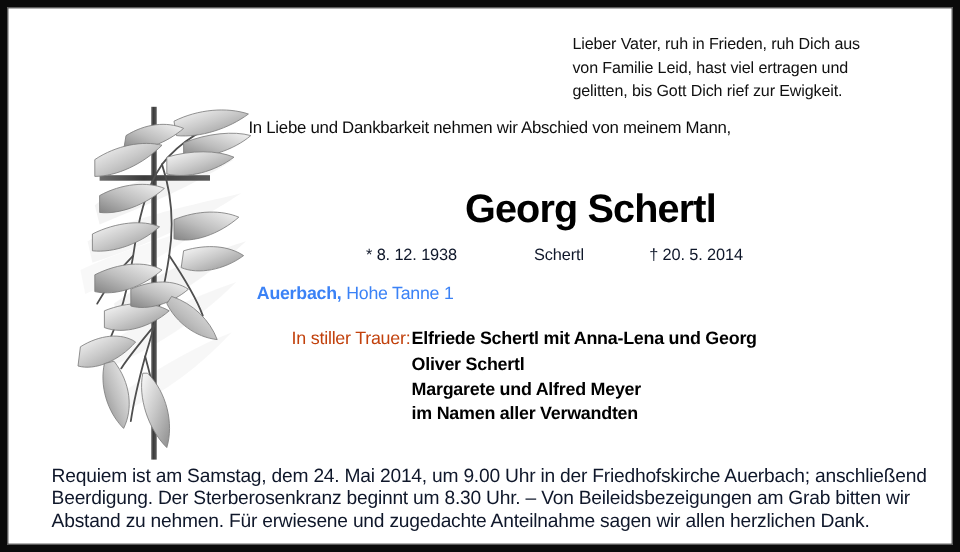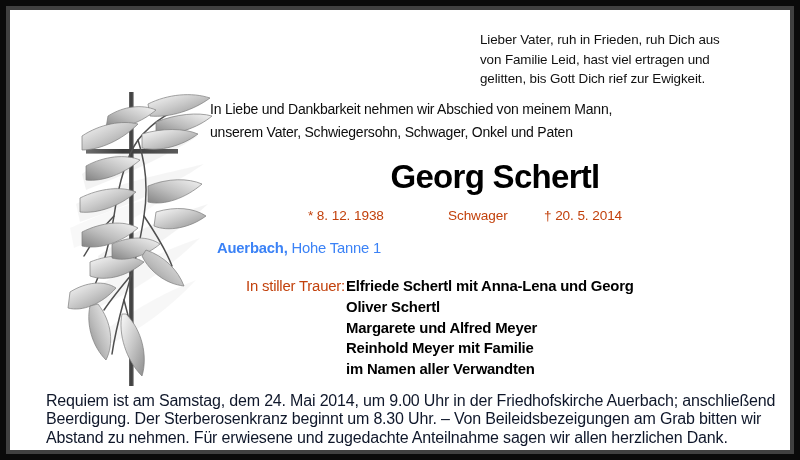--- a/index.html
+++ b/index.html
@@ -24,21 +24,21 @@
     height: 460px;
     background: #0a0a0a;
     padding: 6px;
   }
   #notice-inner {
     position: relative;
     box-sizing: border-box;
     width: 100%;
     height: 100%;
     background: #ffffff;
-    border: 4px solid #404040;
+    border: 1px solid #404040;
     overflow: hidden;
   }
 
   
   #verse {
     position: absolute;
     left: 470px;
     top: 20px;
     width: 310px;
     font-size: 13.4px;
@@ -85,21 +85,21 @@
   }
 
   #dates-row {
     position: absolute;
     left: 200px;
     top: 198px;
     width: 570px;
     height: 20px;
     font-size: 13.6px;
     letter-spacing: -0.1px;
-    color: #c2410c;
+    color: #0f172a;
     text-align: center;
   }
   #dates-row .birth  { position: absolute; left: 98px;  top: 0; white-space: nowrap; }
   #dates-row .occ    { position: absolute; left: 238px; top: 0; white-space: nowrap; }
   #dates-row .death  { position: absolute; left: 334px; top: 0; white-space: nowrap; }
 
   #address {
     position: absolute;
     left: 207px;
     top: 230px;
@@ -226,43 +226,41 @@
           <path d="M18 214 C34 204 52 202 64 210 C50 226 30 234 16 230 Z" fill="url(#leafG)"></path>
           <path d="M46 226 C60 244 62 266 54 282 C40 268 34 246 38 228 Z" fill="url(#leafG2)"></path>
           <path d="M74 236 C90 252 96 278 90 298 C74 282 66 256 70 236 Z" fill="url(#leafG)"></path>
           <path d="M94 172 C112 178 126 192 132 208 C114 206 98 194 90 178 Z" fill="url(#leafG2)"></path>
         </g>
       </svg>
     </div>
 
     <div id="intro">
       <span class="iline">In Liebe und Dankbarkeit nehmen wir Abschied von meinem Mann,</span>
-      <span class="iline">unserem Vater, Schwiegersohn, Schwager, Onkel und Paten</span>
     </div>
 
     <div id="deceased-name">Georg Schertl</div>
 
     <div id="dates-row">
       <span class="birth">* 8. 12. 1938</span>
-      <span class="occ">Schwager</span>
+      <span class="occ">Schertl</span>
       <span class="death">† 20. 5. 2014</span>
     </div>
 
     <div id="address">
       <span class="place">Auerbach,</span>
       <span class="street">Hohe Tanne 1</span>
     </div>
 
     <div id="mourners">
       <span id="mourners-label">In stiller Trauer:</span>
       <div id="mourners-list">
         <span class="mline">Elfriede Schertl mit Anna-Lena und Georg</span>
         <span class="mline">Oliver Schertl</span>
         <span class="mline">Margarete und Alfred Meyer</span>
-        <span class="mline">Reinhold Meyer mit Familie</span>
         <span class="mline">im Namen aller Verwandten</span>
       </div>
     </div>
 
     <div id="footer">
       <span class="fline">Requiem ist am Samstag, dem 24. Mai 2014, um 9.00 Uhr in der Friedhofskirche Auerbach; anschließend</span>
       <span class="fline">Beerdigung. Der Sterberosenkranz beginnt um 8.30 Uhr. – Von Beileidsbezeigungen am Grab bitten wir</span>
       <span class="fline">Abstand zu nehmen. Für erwiesene und zugedachte Anteilnahme sagen wir allen herzlichen Dank.</span>
     </div>
 

